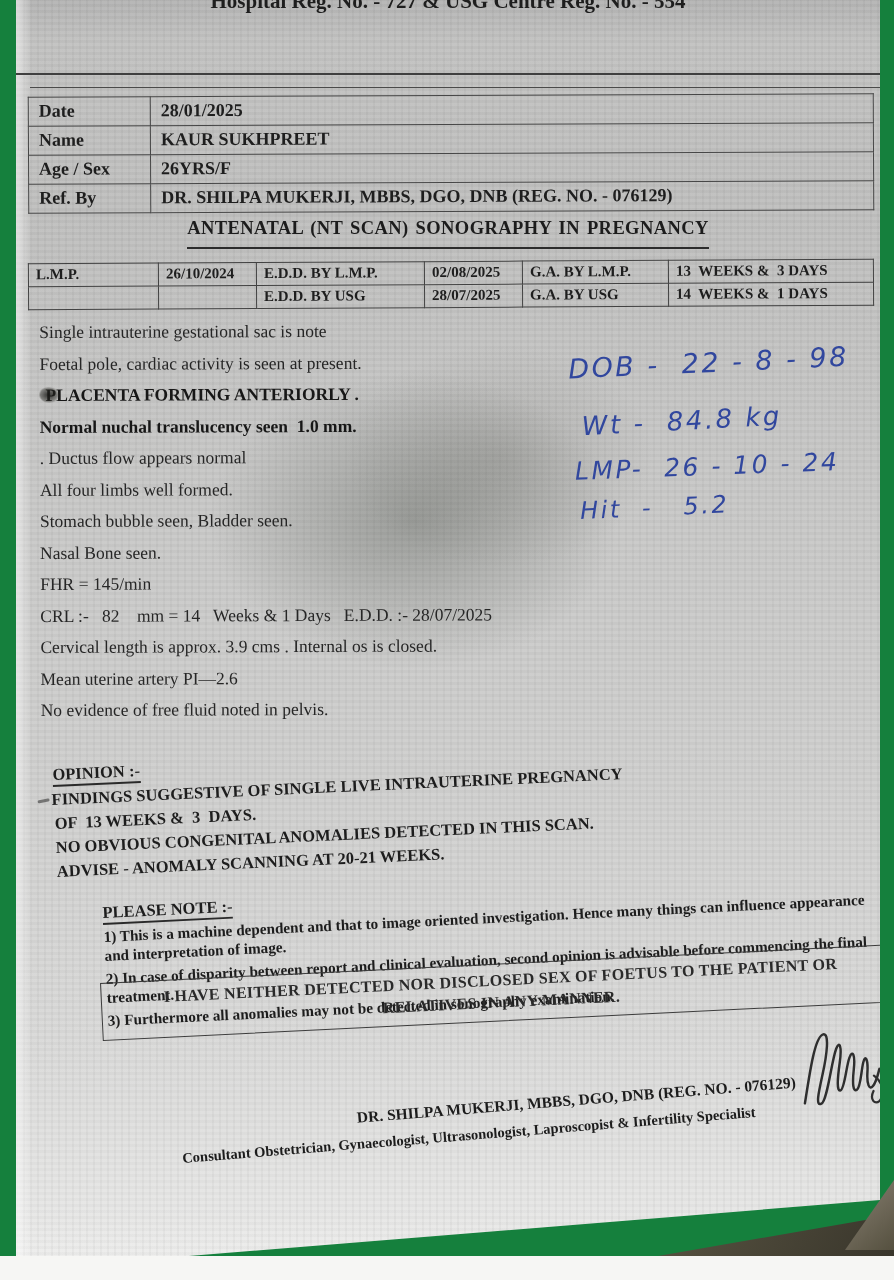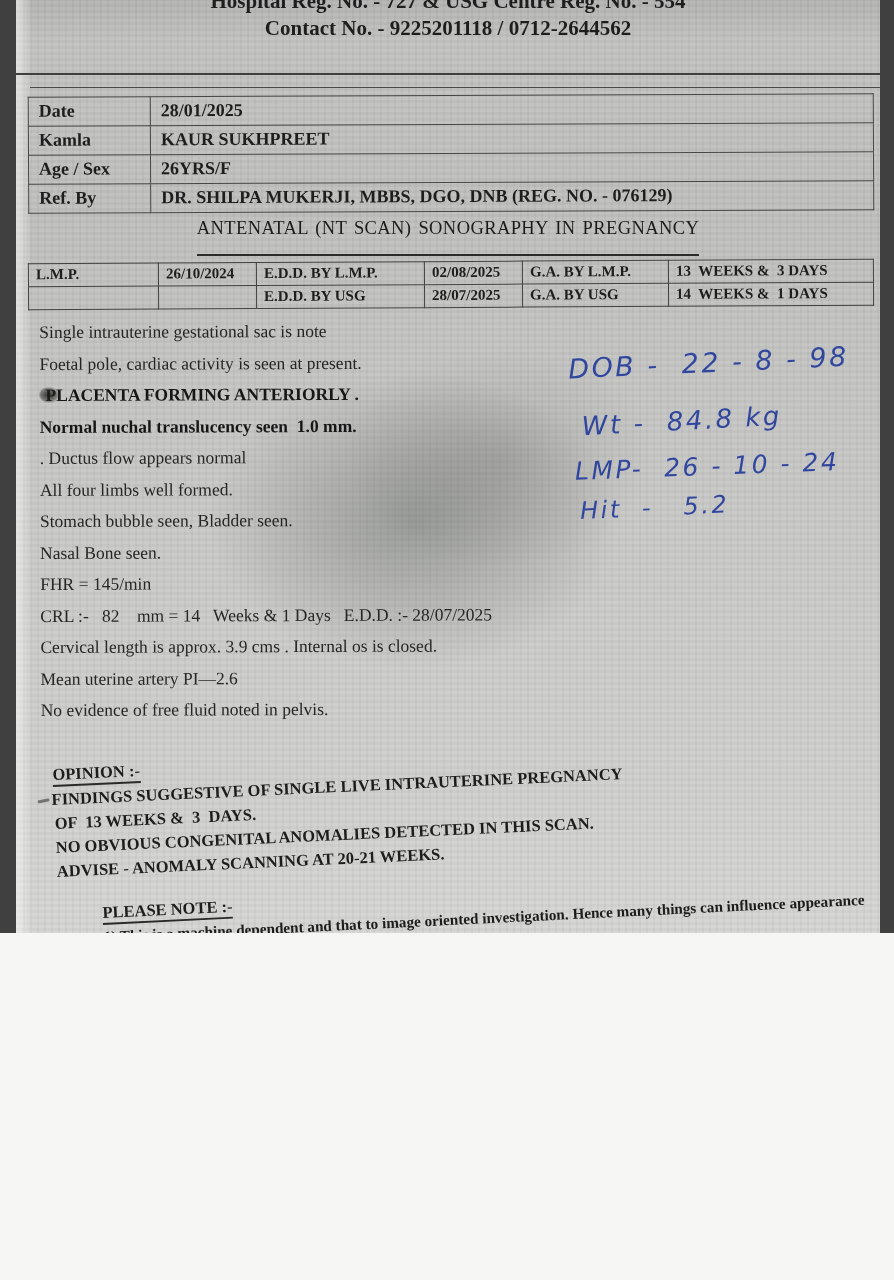--- a/index.html
+++ b/index.html
@@ -1,19 +1,19 @@
 <!DOCTYPE html>
 <html><head>
 <meta charset="utf-8">
 <style>
   * { margin:0; padding:0; box-sizing:border-box; }
   html,body { width:894px; height:1280px; overflow:hidden; background:#f6f6f4; }
   body { font-family:"Liberation Serif", serif; }
 
-  .photo { position:relative; width:894px; height:933px; overflow:hidden; background:#404040; }
+  .photo { position:relative; width:894px; height:1256px; overflow:hidden; background:#15803d; }
 
   
   .table-surface {
     position:absolute; left:520px; top:1215px; width:374px; height:65px;
     clip-path:polygon(0 100%, 100% 0, 100% 100%);
     background:linear-gradient(120deg,#6a6254 0%, #55503f 40%, #37342a 100%);
   }
   .table-surface-2 {
     position:absolute; left:845px; top:1180px; width:49px; height:70px;
     clip-path:polygon(100% 0, 100% 100%, 0 100%);
@@ -42,22 +42,22 @@
   .hr2 { position:absolute; top:109px; left:14px; width:calc(100% - 14px); border-top:1.6px solid #4a4a4a; }
 
   
   .ptable { position:absolute; top:117px; left:12px; width:846px; border-collapse:collapse;
             font-size:18px; font-weight:bold; color:#1e1e1e; transform:rotate(-0.25deg); }
   .ptable td { border:1.6px solid #474747; padding:3px 10px 4px 10px; }
   .ptable td.lbl { width:122px; }
 
   
   .title-wrap { position:absolute; top:240px; left:0; width:100%; text-align:center; }
-  .title { display:inline-block; font-weight:normal; font-size:18.5px; letter-spacing:0.4px;
-           word-spacing:2px; border-bottom:2px solid #2c2c2c; padding-bottom:15px; color:#1c1c1c; }
+  .title { display:inline-block; font-weight:bold; font-size:18.5px; letter-spacing:0.4px;
+           word-spacing:2px; border-bottom:2px solid #2c2c2c; padding-bottom:8px; color:#1c1c1c; }
 
   
   .dtable { position:absolute; top:283px; left:12px; width:846px; border-collapse:collapse;
             font-size:15px; font-weight:bold; color:#1e1e1e; transform:rotate(-0.3deg); }
   .dtable td { border:1.7px solid #424242; padding:2px 7px 3px 7px; white-space:pre; }
   .dtable td.c1 { width:130px;margin-top:6px; } .dtable td.c2 { width:98px;margin-top:20px; }
   .dtable td.c3 { width:168px; } .dtable td.c4 { width:98px; }
   .dtable td.c5 { width:146px; }
 
   
@@ -115,33 +115,32 @@
 
 <div class="photo">
 
   <div class="table-surface"></div>
   <div class="table-surface-2"></div>
 
   <div class="sheet">
 
     <div class="header">
       <div>Hospital Reg. No. - 727 &amp; USG Centre Reg. No. - 554</div>
-      <div>Contact No. -  9225201118 / 0712-2644562</div>
     </div>
     <div class="hr1"></div>
     <div class="hr2"></div>
 
     <table class="ptable">
       <tbody>
         <tr>
           <td class="lbl">Date</td>
           <td>28/01/2025</td>
         </tr>
         <tr>
-          <td class="lbl">Kamla</td>
+          <td class="lbl">Name</td>
           <td>KAUR SUKHPREET</td>
         </tr>
         <tr>
           <td class="lbl">Age / Sex</td>
           <td>26YRS/F</td>
         </tr>
         <tr>
           <td class="lbl">Ref. By</td>
           <td>DR. SHILPA MUKERJI, MBBS, DGO, DNB (REG. NO. - 076129)</td>
         </tr>

